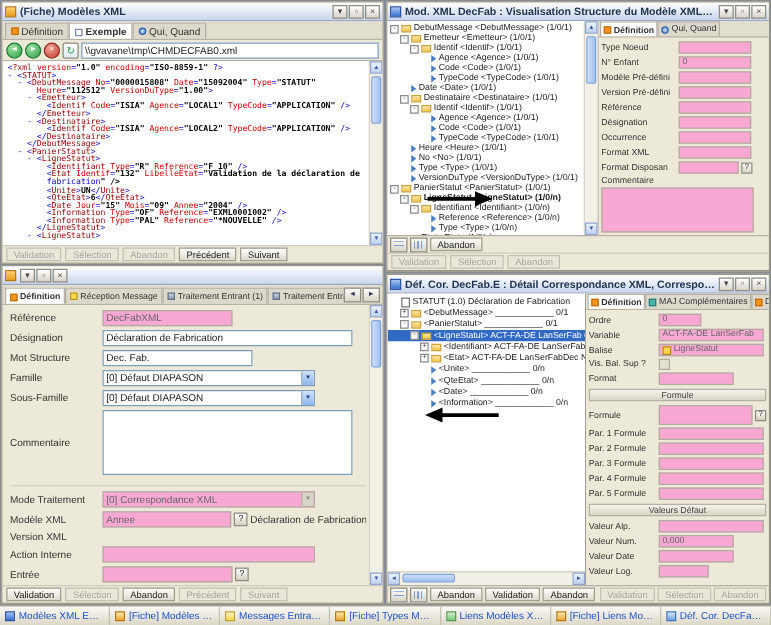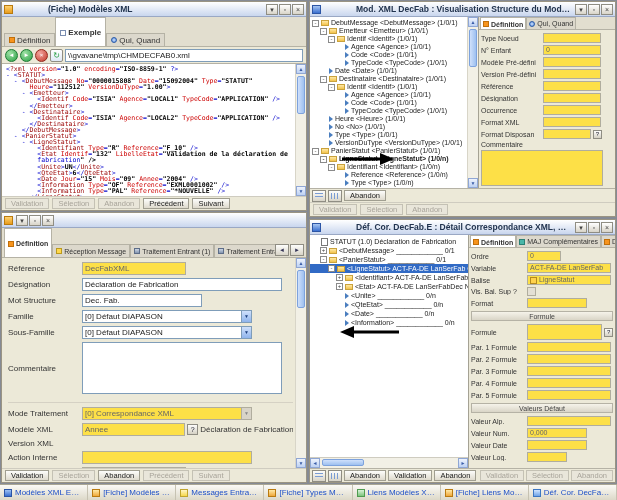--- a/index.html
+++ b/index.html
@@ -9,30 +9,30 @@
 
   .panel{position:absolute;background:#ece9d8;border:1px solid #9a9483;display:flex;flex-direction:column;overflow:hidden;}
   #panel-tl{left:1px;top:1px;width:306px;height:210px;}
   #panel-tr{left:309px;top:1px;width:307px;height:216px;}
   #panel-bl{left:1px;top:212px;width:306px;height:271px;}
   #panel-br{left:309px;top:219px;width:307px;height:264px;}
 
   .ptitle{flex:0 0 15px;height:15px;background:linear-gradient(#ffffff,#c9d6ee);border-bottom:1px solid #9aa8c4;display:flex;align-items:center;gap:3px;padding:0 2px;}
   .picon{width:9px;height:9px;flex:0 0 9px;background:linear-gradient(#ffd271,#e89c1c);border:1px solid #b97a10;}
   .picon.blue{background:linear-gradient(#a7c6f2,#3a6fd0);border-color:#2c55a5;}
-  .ptext{font-size:8.5px;font-weight:bold;color:#22344f;white-space:nowrap;overflow:hidden;text-overflow:ellipsis;flex:1;margin-left:32px;}
+  .ptext{font-size:8.5px;font-weight:bold;color:#22344f;white-space:nowrap;overflow:hidden;text-overflow:ellipsis;flex:1;}
   .pbtns{display:flex;gap:1px;}
   .pbtn{width:12px;height:11px;font-size:7px;line-height:9px;background:linear-gradient(#ffffff,#d8d4c8);border:1px solid #8f8d83;color:#444;padding:0;text-align:center;}
 
   .tabs{flex:0 0 15px;display:flex;align-items:flex-end;background:#e2decf;border-bottom:1px solid #b5b2a5;padding-left:2px;}
   #panel-bl .tabs{flex:0 0 16px;}
   .tabstrip{display:flex;flex:1;overflow:hidden;align-items:flex-end;}
   .tabscroll{flex:0 0 auto;display:flex;gap:1px;align-items:center;padding:0 2px 1px 0;}
   .tab{display:flex;align-items:center;gap:2px;font-size:8px;color:#333;padding:1px 4px;border:1px solid #b5b2a5;border-bottom:none;background:#dcd8cc;height:13px;white-space:nowrap;}
-  .tab.active{background:#fff;height:30px;margin-bottom:-1px;font-weight:bold;}
+  .tab.active{background:#fff;height:14px;margin-bottom:-1px;font-weight:bold;}
   #panel-bl .tab{font-size:7px;padding:1px 3px;}
   .tabicon{width:6px;height:6px;flex:0 0 6px;}
   .ti-definition{background:#f7941d;border:1px solid #c06f0a;}
   .ti-exemple{background:#fff;border:1px solid #7a8db0;}
   .ti-quiquand{background:radial-gradient(#cfe2ff,#4f86d8);border-radius:50%;border:1px solid #2d5ca8;}
   .ti-reception{background:#ffd84d;border:1px solid #bb9a1e;}
   .ti-traitement{background:linear-gradient(#cdd6e4,#8294b0);border:1px solid #5d6d88;}
   .ti-maj{background:#49b6a8;border:1px solid #2b8175;}
 
   .xtb{flex:0 0 17px;display:flex;align-items:center;gap:2px;padding:1px 3px;border-bottom:1px solid #b5b2a5;background:#ece9d8;}
@@ -96,21 +96,21 @@
   .frow{display:flex;align-items:center;gap:2px;margin-bottom:2px;}
   .frow.stack{flex-wrap:wrap;}
   .frow.stack .flabel{flex:0 0 100%;}
   .flabel{font-size:7px;color:#333;flex:0 0 60px;white-space:nowrap;overflow:hidden;}
   #panel-br .flabel{flex:0 0 54px;}
   .fin,.fsel,.ftext{background:#fff;border:1px solid #7f9db9;font-size:7px;height:10px;line-height:8px;padding:0 2px;color:#222;overflow:hidden;white-space:nowrap;}
   .fin.hasicon{display:flex;align-items:center;gap:2px;}
   .fsel{display:flex;align-items:center;justify-content:space-between;padding:0 0 0 2px;}
   .fselv{overflow:hidden;white-space:nowrap;flex:1;}
   .fselarrow{width:10px;height:100%;flex:0 0 10px;background:linear-gradient(#cfe0fb,#8fb4ec);border-left:1px solid #7f9db9;color:#1a3d7c;font-size:5px;line-height:9px;text-align:center;}
-  .fin.dis,.fsel.dis,.ftext.dis{background:#fde047;border-color:#b0ad9e;color:#666;}
+  .fin.dis,.fsel.dis,.ftext.dis{background:#f9a8d4;border-color:#b0ad9e;color:#666;}
   .fsel.dis .fselarrow{background:#d8d4c8;color:#888;border-left-color:#b0ad9e;}
   .ftext{white-space:normal;}
   .fcheck{width:9px;height:9px;flex:0 0 9px;border:1px solid #7f9db9;background:#fff;}
   .fcheck.dis{background:#e4e0d4;border-color:#b0ad9e;}
   .fheader{margin:3px 0;text-align:center;font-size:7px;color:#444;background:linear-gradient(#f5f3ea,#d9d5c7);border:1px solid #b5b2a5;height:10px;line-height:9px;}
   .fspacer{height:6px;border-bottom:1px solid #d5d1c4;margin-bottom:4px;}
   .qbtn{width:9px;height:9px;font-size:6px;line-height:7px;padding:0;background:linear-gradient(#fdfdfb,#d5d1c4);border:1px solid #8f8d83;color:#223;}
   .fsuffix{font-size:7px;color:#333;white-space:nowrap;overflow:hidden;}
 
   .formwrap{flex:1;display:flex;min-height:0;}

